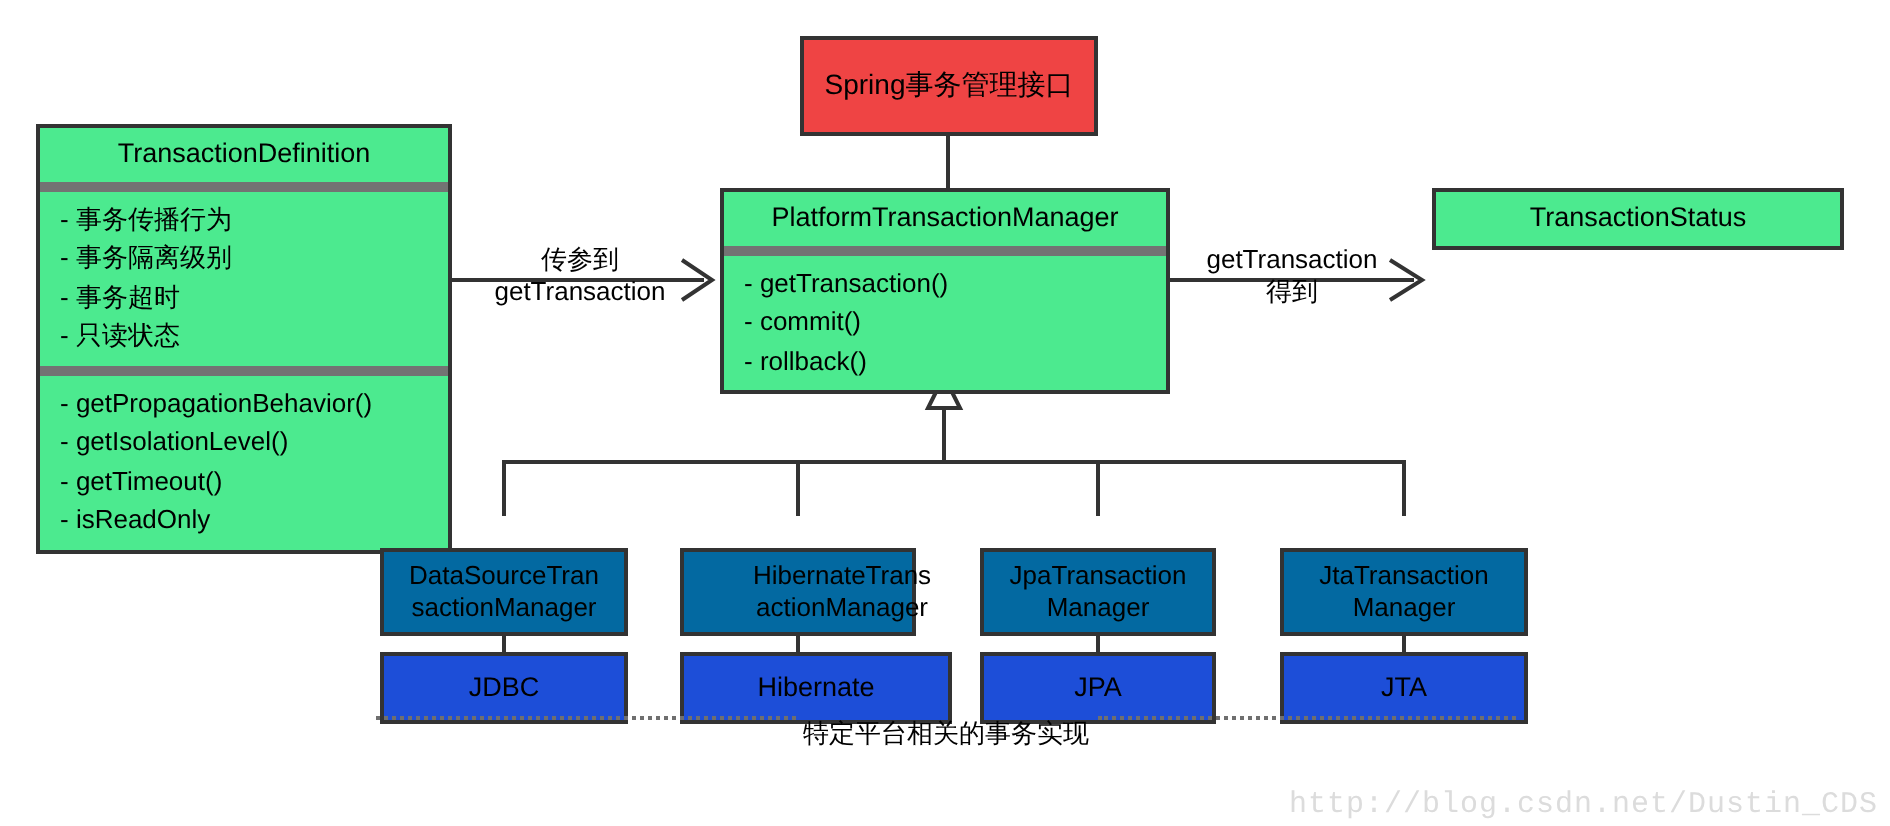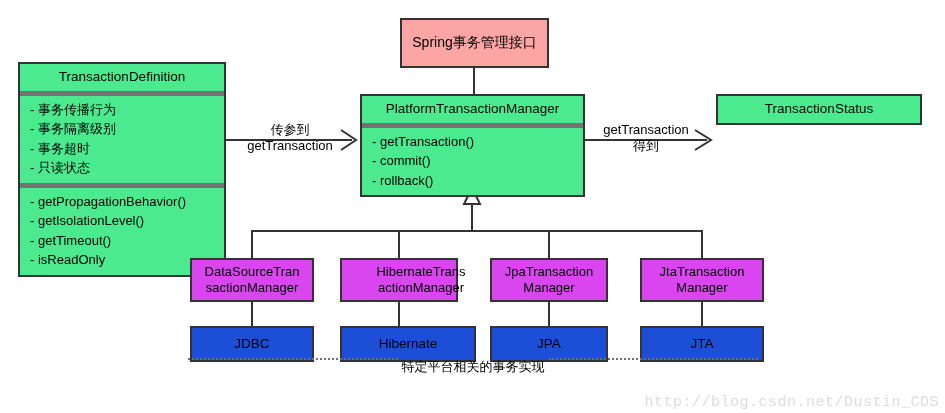--- a/index.html
+++ b/index.html
@@ -39,22 +39,22 @@
     padding: 4px 6px 5px 10px;
   }
   .box .sect .row {
     font-size: 13px;
     color: #000;
     line-height: 1.5;
     white-space: nowrap;
   }
 
   .green { background: #4cea8f; }
-  .red   { background: #fca5a5; }
-  .cyan  { background: #d946ef; }
+  .red   { background: #ef4444; }
+  .cyan  { background: #0369a1; margin-top: 16px; }
   .yellow{ background: #1d4ed8; }
 
   
   #box-red {
     left: 400px; top: 18px; width: 149px; height: 50px;
     justify-content: center;
   }
   #box-red .title { font-size: 14px; padding: 0; }
 
   #box-def   { left: 18px;  top: 62px;  width: 208px; }

